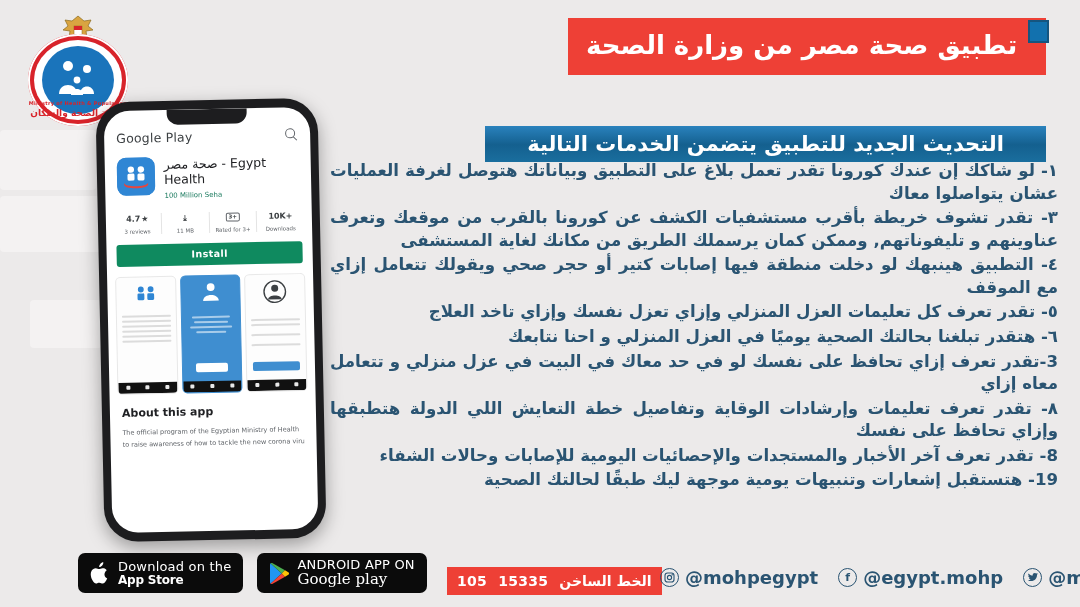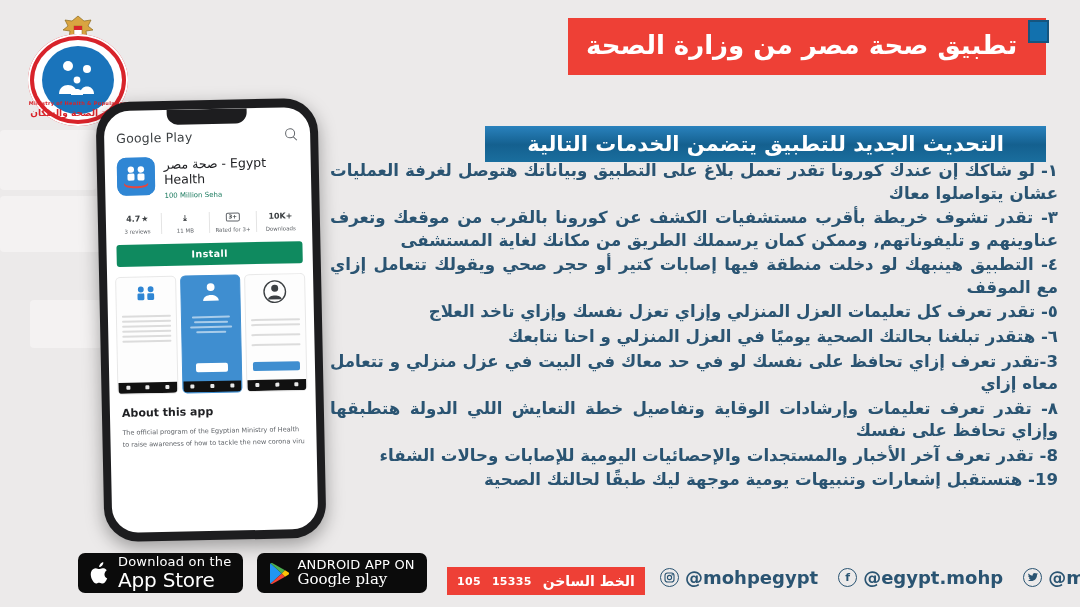--- a/index.html
+++ b/index.html
@@ -323,23 +323,23 @@
     box-sizing: border-box;
   }
   .badge .small {
     font-size: 13px;
     line-height: 1.1;
     letter-spacing: .2px;
     display: block;
     text-align: center;
   }
   .badge .big {
-    font-size: 20px;
+    font-size: 12px;
     line-height: 1.05;
-    font-weight: 400;
+    font-weight: 700;
     display: block;
     letter-spacing: -.2px;
   }
   .badge .gbig {
     font-size: 15px;
     line-height: 1.05;
     display: block;
     font-family: "DejaVu Serif", serif;
   }
 
@@ -415,21 +415,21 @@
     background: #ee4036;
     color: #ffffff;
     display: flex;
     align-items: center;
     direction: rtl;
     padding: 0 10px;
     gap: 11px;
     box-sizing: border-box;
   }
   #hotline .lbl { font-size: 14px; font-weight: bold; }
-  #hotline .num { font-size: 11px; font-weight: bold; letter-spacing: .3px; }
+  #hotline .num { font-size: 14px; font-weight: bold; letter-spacing: .3px; }
   #socials {
     position: absolute;
     left: 660px;
     top: 567px;
     display: flex;
     align-items: center;
     gap: 20px;
   }
   .social {
     display: flex;

